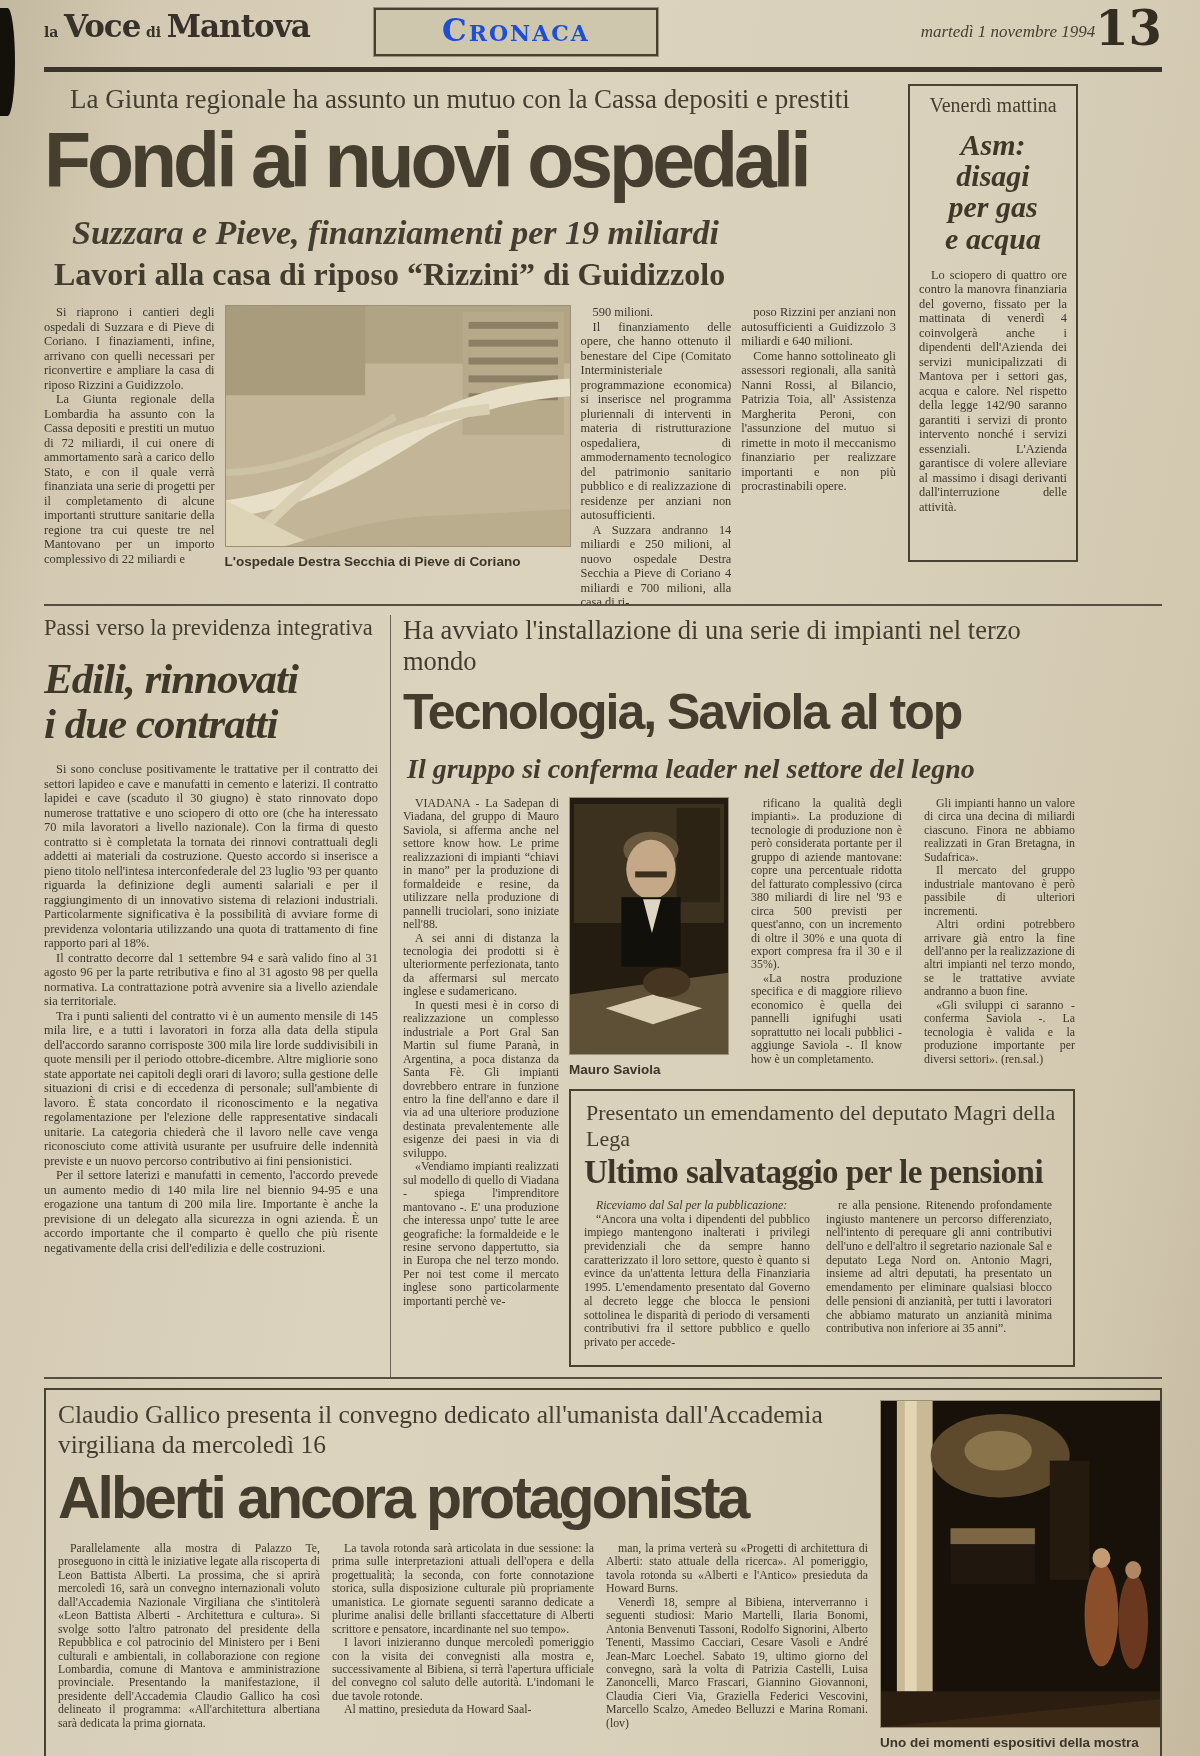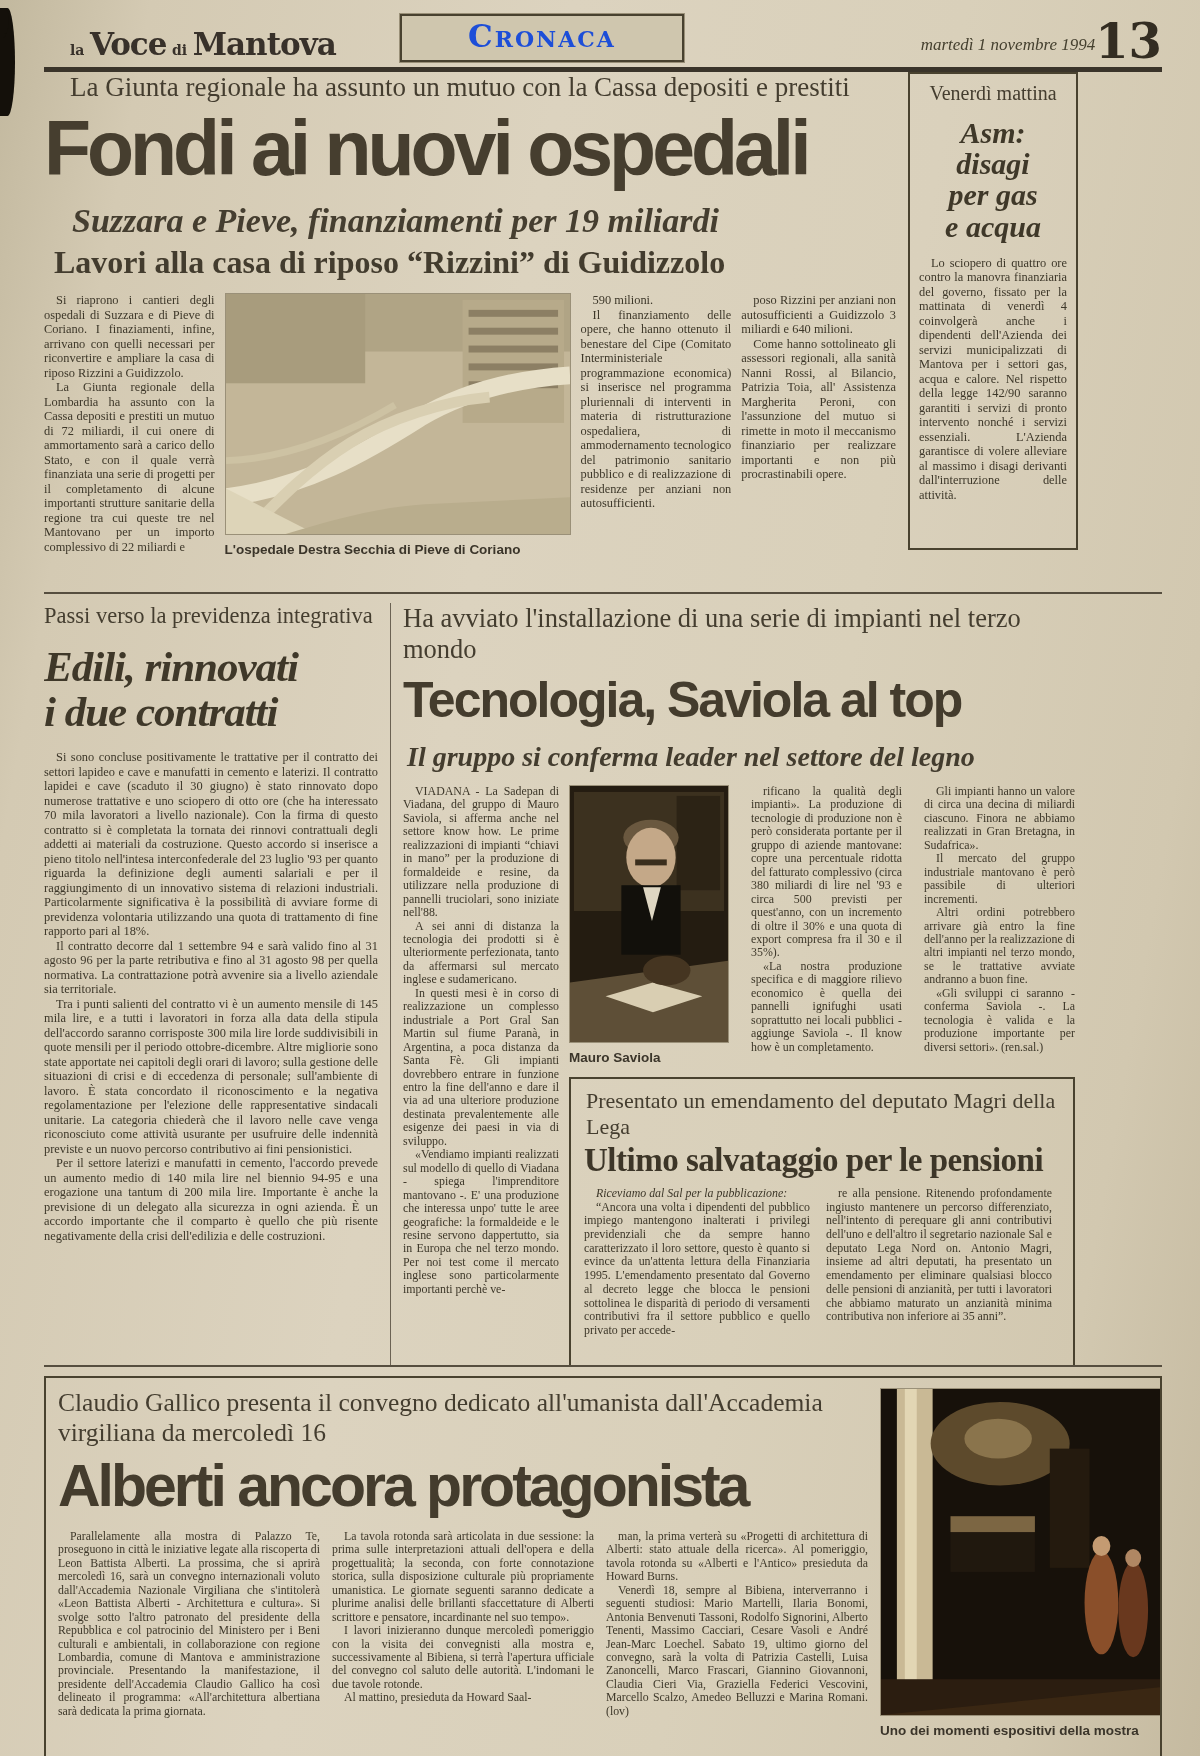--- a/index.html
+++ b/index.html
@@ -9,21 +9,21 @@
     background: linear-gradient(100deg,#c2b89e 0%, #d4cab3 10%, #dcd3bf 38%, #d9d0ba 64%, #d2c8b0 87%, #c5baa0 100%);
     font-family: "Liberation Serif", serif; color: #3e372a;
     padding: 8px 38px 0 44px;
   }
   .artifact { position:absolute; background:#14100a; }
   .a1 { left:0; top:128; width:15px; height:108px; border-radius:0 50% 50% 0; }
   .a2 { left:0; top:40; width:7px; height:30px; border-radius:0 50% 50% 0; }
   .a3 { left:0; top:246; width:9px; height:26px; border-radius:0 60% 60% 0; }
 
   
-  .masthead { display:flex; align-items:flex-end; height:54px;margin-left:26px; }
+  .masthead { display:flex; align-items:flex-start; height:54px; }
   .brand { width:330px; font-family:"DejaVu Serif", serif; font-weight:bold; color:#38312a; white-space:nowrap; }
   .brand .sm { font-size:14px; }
   .brand .lg { font-size:31px; letter-spacing:-1px; }
   .section-badge {
     border:2px solid #48412f; outline:1px solid #9a9078; background:#cfc6ae;
     padding:2px 66px 6px; font-family:"DejaVu Serif", serif; font-weight:bold;
     font-size:31px; font-variant:small-caps; letter-spacing:2px; color:#1d4ed8;
   }
   .mast-right { margin-left:auto; display:flex; align-items:flex-end; }
   .issue-date { font-style:italic; font-size:17px; padding-bottom:7px; color:#45402f; }
@@ -32,21 +32,21 @@
 
   
   .kicker { color:#443d2f; }
   .ncol { font-size:12.4px; line-height:1.17; text-align:justify; color:#3d3729; }
   .ncol p { text-indent:12px; }
   .caption { font-family:"Liberation Sans", sans-serif; font-weight:bold; font-size:13.5px; margin-top:7px; color:#3b352a; }
   .hr { height:2px; background:#564e3f; }
   .photo-frame { border:1px solid #9a9078; display:block; }
 
   
-  .top-wrap { display:flex; height:520px; overflow:hidden; }
+  .top-wrap { display:flex; margin-top:12px; height:520px; overflow:hidden; }
   .lead { width:852px; }
   .lead-kicker { font-size:27px; padding-left:26px; }
   .lead-headline { font-family:"Liberation Sans", sans-serif; font-weight:bold; font-size:77px;
     letter-spacing:-4px; line-height:0.98; color:#463e2f; margin-top:8px; }
   .lead-deck1 { font-size:34px; font-weight:bold; font-style:italic; margin-top:16px; padding-left:28px; color:#453e30; }
   .lead-deck2 { font-size:32px; font-weight:600; margin-top:4px; padding-left:10px; color:#433c2e; }
   .lead-body { display:flex; gap:10px; margin-top:12px; }
   .lc1 { width:172px; }
   .lead-fig { width:346px; }
   .lead-photo { width:346px; height:242px; }
@@ -73,21 +73,21 @@
   .sav-deck { font-style:italic; font-weight:bold; font-size:28px; margin:12px 0 12px; padding-left:4px; color:#433c2e; }
   .sav-body { display:flex; gap:10px; }
   .sav-c1 { width:156px; }
   .sav-right { width:506px; }
   .sav-row { display:flex; gap:10px; }
   .sav-fig { width:160px; }
   .sav-photo { width:160px; height:258px; }
   .sav-c { width:160px; font-size:11.9px; line-height:1.13;margin-left:12px; }
   .sav-c1.ncol { font-size:11.9px; line-height:1.13; }
 
-  .pension-box { border:2px solid #49422f; margin-top:12px; padding:9px 13px 27px; }
+  .pension-box { border:2px solid #49422f; margin-top:12px; padding:9px 13px 15px; }
   .pen-kicker { font-size:22px; padding-left:2px; }
   .pen-headline { font-weight:bold; font-size:33px; letter-spacing:-0.5px; margin:2px 0 8px; color:#3d3628; }
   .pen-body { display:flex; gap:16px; }
   .pen-col { width:226px; font-size:11.9px; line-height:1.15; }
   .pen-intro { font-style:italic; text-indent:12px; }
 
   
   .alberti-box { border:2px solid #49422f; margin-top:9px; height:386px; padding:10px 12px; display:flex; gap:12px; overflow:hidden; }
   .alb-left { width:812px; }
   .alb-kicker { font-size:25.5px; }
@@ -147,20 +147,21 @@
             <path d="M20,242 C55,205 85,175 125,150 C165,125 220,108 265,104" stroke="#d9cfb2" stroke-width="11" fill="none"></path>
             <path d="M0,168 C60,166 115,145 170,112" stroke="#cdc2a3" stroke-width="7" fill="none"></path>
             <path d="M0,242 L90,242 L0,196 Z" fill="#ddd4b8"></path>
             <path d="M60,242 C100,230 150,215 200,212 L346,205 L346,242 Z" fill="#b9ad8d"></path>
           </svg>
           <figcaption class="caption">L'ospedale Destra Secchia di Pieve di Coriano</figcaption>
         </figure>
         <div class="ncol lc3">
           <p>590 milioni.</p>
           <p>Il finanziamento delle opere, che hanno ottenuto il benestare del Cipe (Comitato Interministeriale programmazione economica) si inserisce nel programma pluriennali di interventi in materia di ristrutturazione ospedaliera, di ammodernamento tecnologico del patrimonio sanitario pubblico e di realizzazione di residenze per anziani non autosufficienti.</p>
+          <p>A Suzzara andranno 14 miliardi e 250 milioni, al nuovo ospedale Destra Secchia a Pieve di Coriano 4 miliardi e 700 milioni, alla casa di ri-</p>
         </div>
         <div class="ncol lc4">
           <p>poso Rizzini per anziani non autosufficienti a Guidizzolo 3 miliardi e 640 milioni.</p>
           <p>Come hanno sottolineato gli assessori regionali, alla sanità Nanni Rossi, al Bilancio, Patrizia Toia, all' Assistenza Margherita Peroni, con l'assunzione del mutuo si rimette in moto il meccanismo finanziario per realizzare importanti e non più procrastinabili opere.</p>
         </div>
       </div>
     </article>
 
     <aside class="asm">
       <div class="kicker asm-kicker">Venerdì mattina</div>

